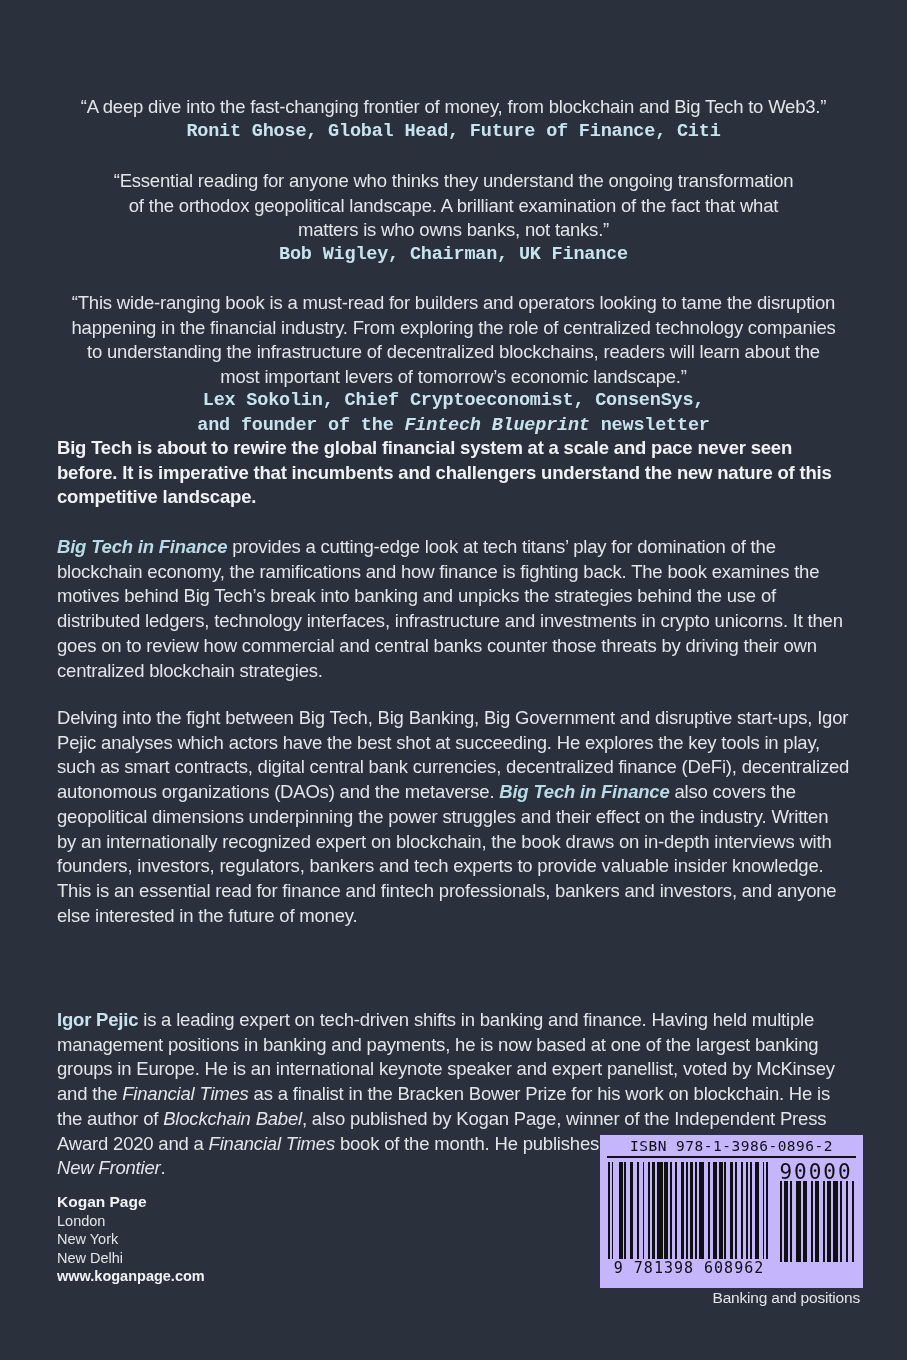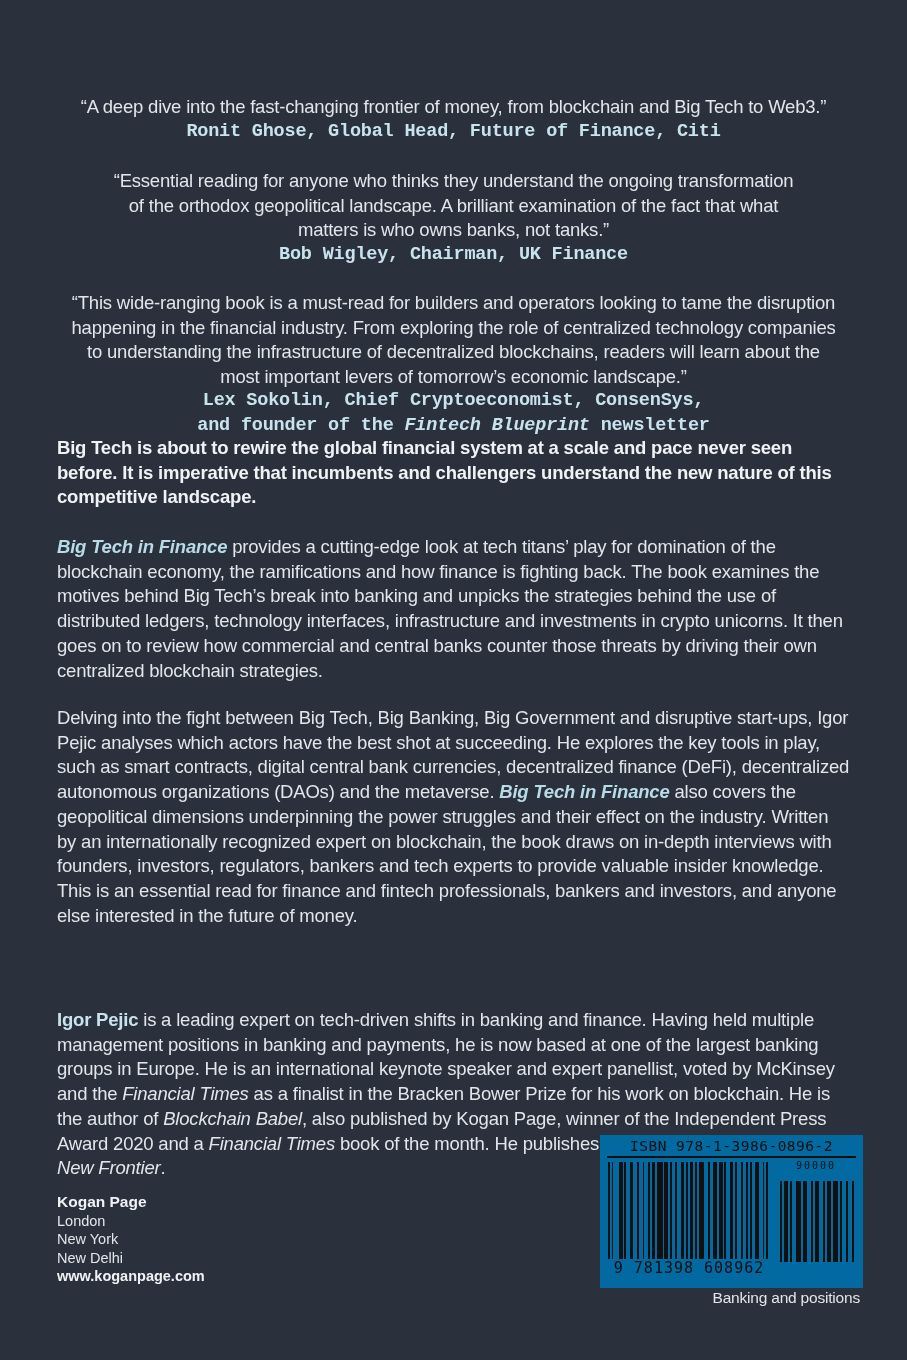--- a/index.html
+++ b/index.html
@@ -38,42 +38,42 @@
   .title-em{color:var(--title);font-weight:bold;font-style:italic;}
   .bio-name{color:var(--accent);font-weight:bold;}
   .publisher{
     position:absolute;left:57px;top:1193px;
     font-size:14.5px;line-height:18.6px;color:var(--text);
   }
   .publisher .p-name{font-weight:bold;font-size:15.5px;color:var(--white);}
   .publisher .p-web{font-weight:bold;color:var(--white);}
   .barcode-box{
     position:absolute;left:600px;top:1135px;width:263px;height:153px;
-    background:#0369a1;color:var(--ink);
+    background:#c4b5fd;color:var(--ink);
   }
   .isbn-row{
     position:absolute;left:7px;right:7px;top:3px;
     font-family:"DejaVu Sans Mono", monospace;
     font-size:14.5px;letter-spacing:0.5px;white-space:nowrap;
     text-align:center;
     border-bottom:2.5px solid var(--ink);
     padding-bottom:2px;
   }
   .bars{position:absolute;overflow:hidden;}
   .bars i{position:absolute;top:0;bottom:0;background:var(--ink);}
   .bars-main{left:8px;top:27px;width:160px;height:97px;}
   .digits-row{
     position:absolute;left:0px;top:124px;width:178px;
     font-family:"DejaVu Sans Mono", monospace;
     font-size:15px;letter-spacing:1px;text-align:center;white-space:nowrap;
   }
   .supp-digits{
     position:absolute;left:176px;top:25px;width:80px;
     font-family:"DejaVu Sans Mono", monospace;
-    font-size:10px;letter-spacing:2px;text-align:center;white-space:nowrap;
+    font-size:21px;letter-spacing:2px;text-align:center;white-space:nowrap;
   }
   .bars-supp{left:180px;top:46px;width:74px;height:81px;}
   .category{
     position:absolute;right:47px;top:1289px;
     font-size:15.5px;color:var(--text);letter-spacing:-0.2px;
   }
 </style>
 </head>
 <body>
 

